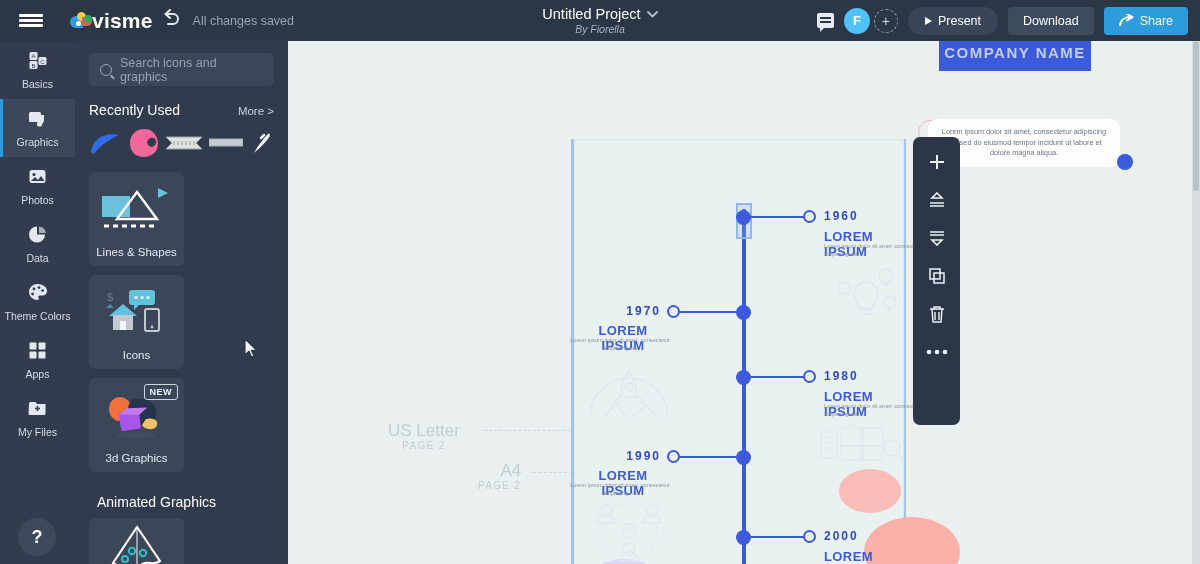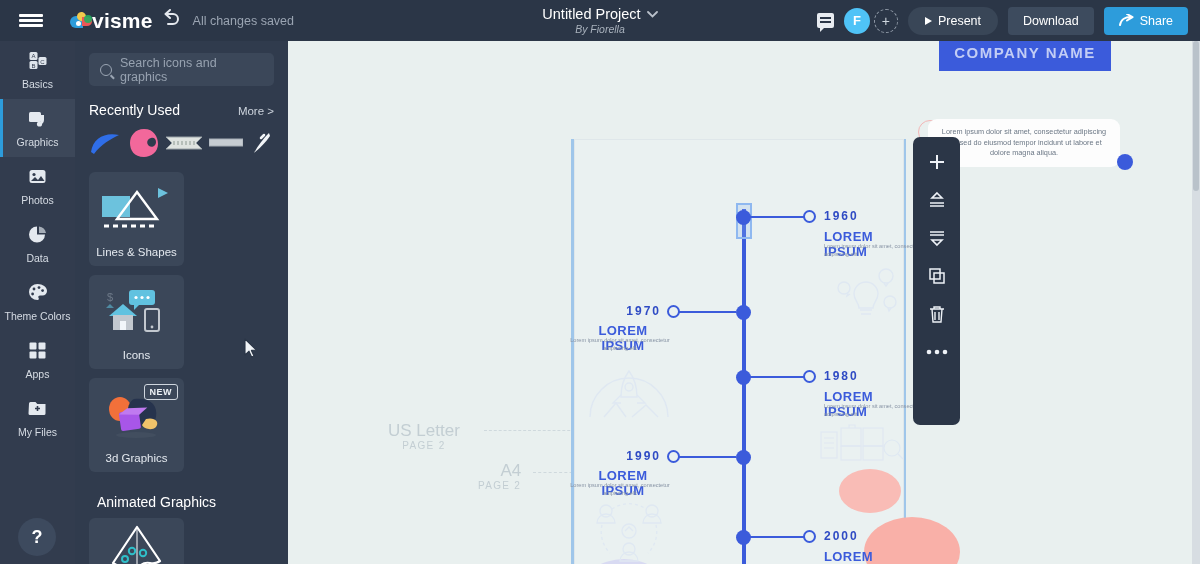--- a/index.html
+++ b/index.html
@@ -89,21 +89,21 @@
   .cursor{ position:absolute; left:244px; top:338px; width:14px; height:20px; z-index:48; }
 
   
   .canvas-area{ position:absolute; left:288px; top:41px; width:912px; height:523px; background:#e9f0ef; overflow:hidden; z-index:10;}
   .page-lbl{ position:absolute; color:#c3ced3; font-weight:300; text-align:right; }
   .page-lbl .lbl-main{ font-size:17px; display:block; line-height:19px;}
   .page-lbl .lbl-sub{ font-size:10px; letter-spacing:1.3px; display:block; text-align:center;}
   .dash-line{ position:absolute; border-top:1px dashed #cfd9dd; }
 
   
-  .banner{ position:absolute; left:651px; top:-8px; width:172px; height:38px; background:#3b5bdb; color:#c2cdf5;
+  .banner{ position:absolute; left:651px; top:-8px; width:152px; height:38px; background:#3b5bdb; color:#c2cdf5;
            font-size:15px; font-weight:700; letter-spacing:1.5px; display:flex; align-items:center; justify-content:center;}
   .lorem-box{ position:absolute; left:640px; top:78px; width:192px; height:48px; background:#fdfdfd; border-radius:9px;
               display:flex; align-items:center; justify-content:center; text-align:center; color:#6b7785; font-size:7.3px; line-height:10.5px; padding:0 12px;}
   .ring-pink{ position:absolute; left:630px; top:79px; width:24px;height:24px;border:1.5px solid #f3b6b6;border-radius:50%;}
   .dot-blue{ position:absolute; left:829px; top:113px; width:16px;height:16px;border-radius:50%;background:#3b5bdb;}
 
   
   .hand{ position:absolute; left:862px; top:-10px; width:120px; height:150px; }
 
   

